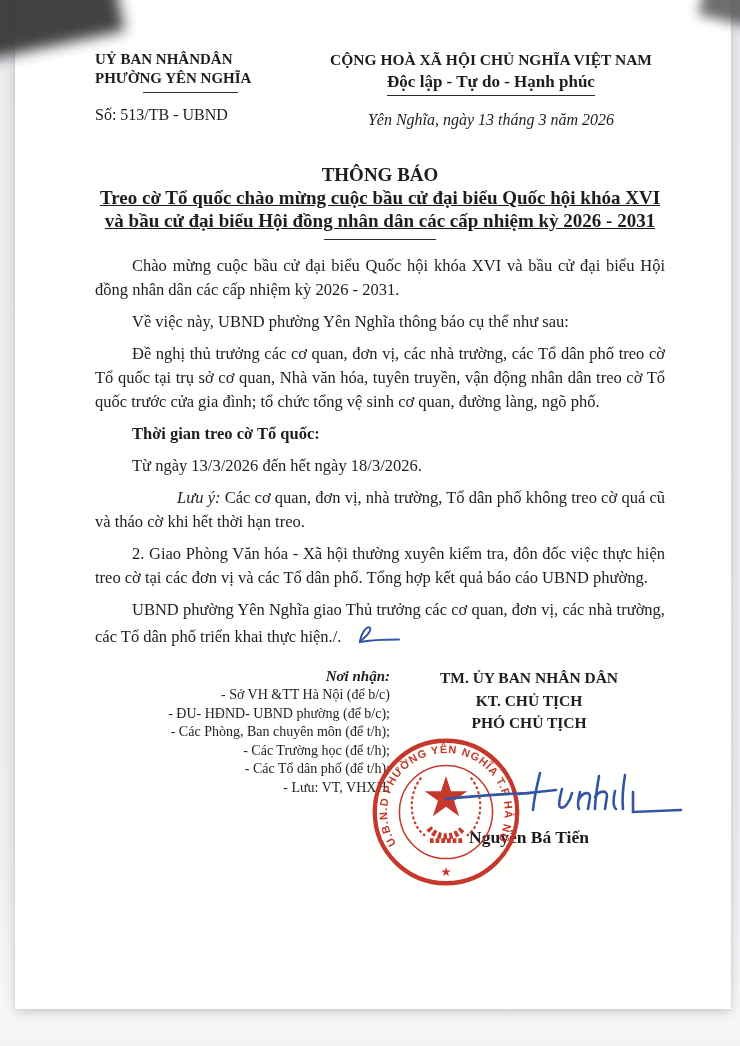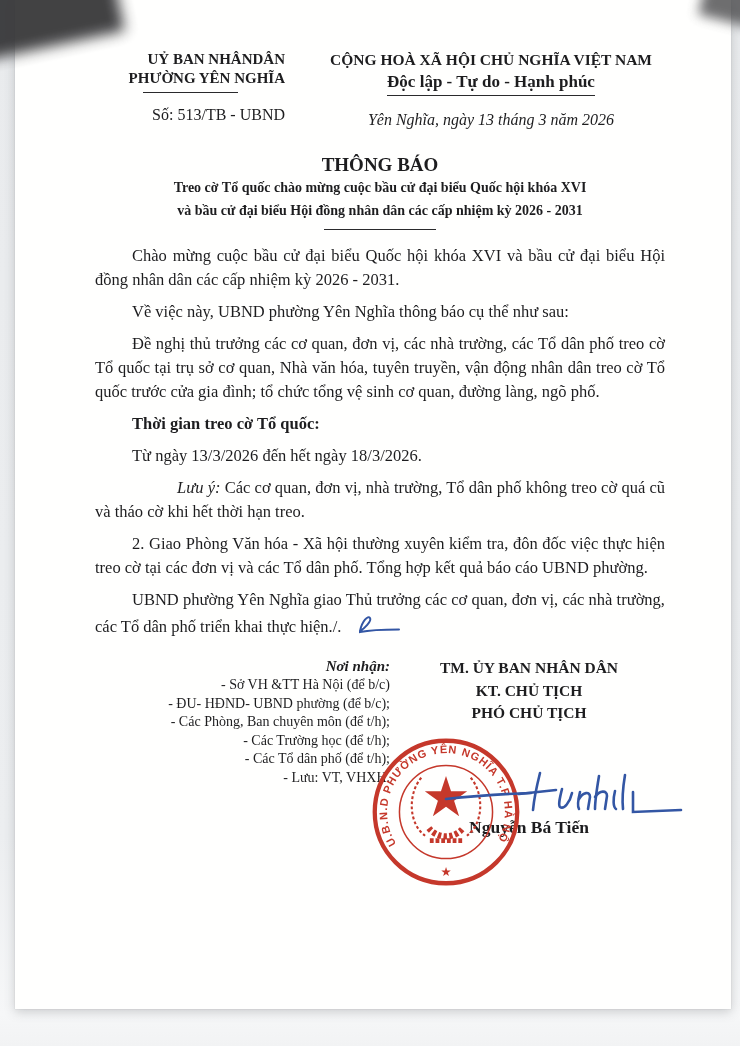--- a/index.html
+++ b/index.html
@@ -9,33 +9,33 @@
   .page{position:absolute; left:15px; top:0; width:716px; height:1009px; background:#fffffe;
         box-shadow:0 3px 10px rgba(70,75,80,.25), 0 0 1px rgba(0,0,0,.2);}
   .corner-tl{position:absolute; top:-34px; left:-40px; width:158px; height:82px;
              background:#38383a; transform:rotate(-12deg); filter:blur(7px); opacity:.95; z-index:5;}
   .corner-tr{position:absolute; top:-18px; right:-20px; width:58px; height:40px;
              background:#4a4a4c; transform:rotate(14deg); filter:blur(6px); opacity:.8; z-index:5;}
   .content{position:absolute; left:80px; right:66px; top:0; bottom:0; font-size:16.5px;}
   .bold{font-weight:bold;}
 
   .header-row{display:flex; justify-content:space-between; margin-top:50px; align-items:flex-start;}
-  .org-block{width:190px; text-align:right;}
+  .org-block{width:190px; text-align:left;}
   .org-line{font-weight:bold; font-size:15px; line-height:19px; white-space:nowrap;}
   .org-underline{width:95px; border-top:1.5px solid #2a2a2c; margin:4px auto 0;}
   .doc-number{font-size:16px; margin-top:13px; white-space:nowrap;}
   .national-block{width:348px; text-align:center;}
   .nat1{font-weight:bold; font-size:15.5px; line-height:20px; white-space:nowrap;}
   .nat2{font-weight:bold; font-size:17px; line-height:23px; white-space:nowrap;}
   .nat-underline{width:208px; border-top:1.5px solid #2a2a2c; margin:2px auto 0;}
   .place-date{font-style:italic; font-size:16px; margin-top:15px; white-space:nowrap;}
 
-  .title-block{text-align:center; margin-top:24px;}
+  .title-block{text-align:center; margin-top:34px;}
   .doc-type{font-weight:bold; font-size:19px; line-height:24px;}
-  .doc-title{font-weight:bold; font-size:14px; line-height:22.5px;}
+  .doc-title{font-weight:bold; font-size:19px; line-height:22.5px;text-decoration:underline;}
   .title-rule{width:112px; border-top:1.6px solid #2a2a2c; margin:7px auto 0;}
 
   .body-text{margin-top:14px;}
   p.para{margin:8px 0 0; text-align:justify; line-height:24px; text-indent:37px;}
   p.first{margin-top:4px;}
   .note-label{font-weight:normal; font-style:italic;margin-left:45px;}
   .ink-mark{display:inline-block; vertical-align:-6px; margin-left:10px;}
 
   .footer-row{display:flex; justify-content:space-between; margin-top:18px;}
   .recipients{width:295px;text-align:right;}

